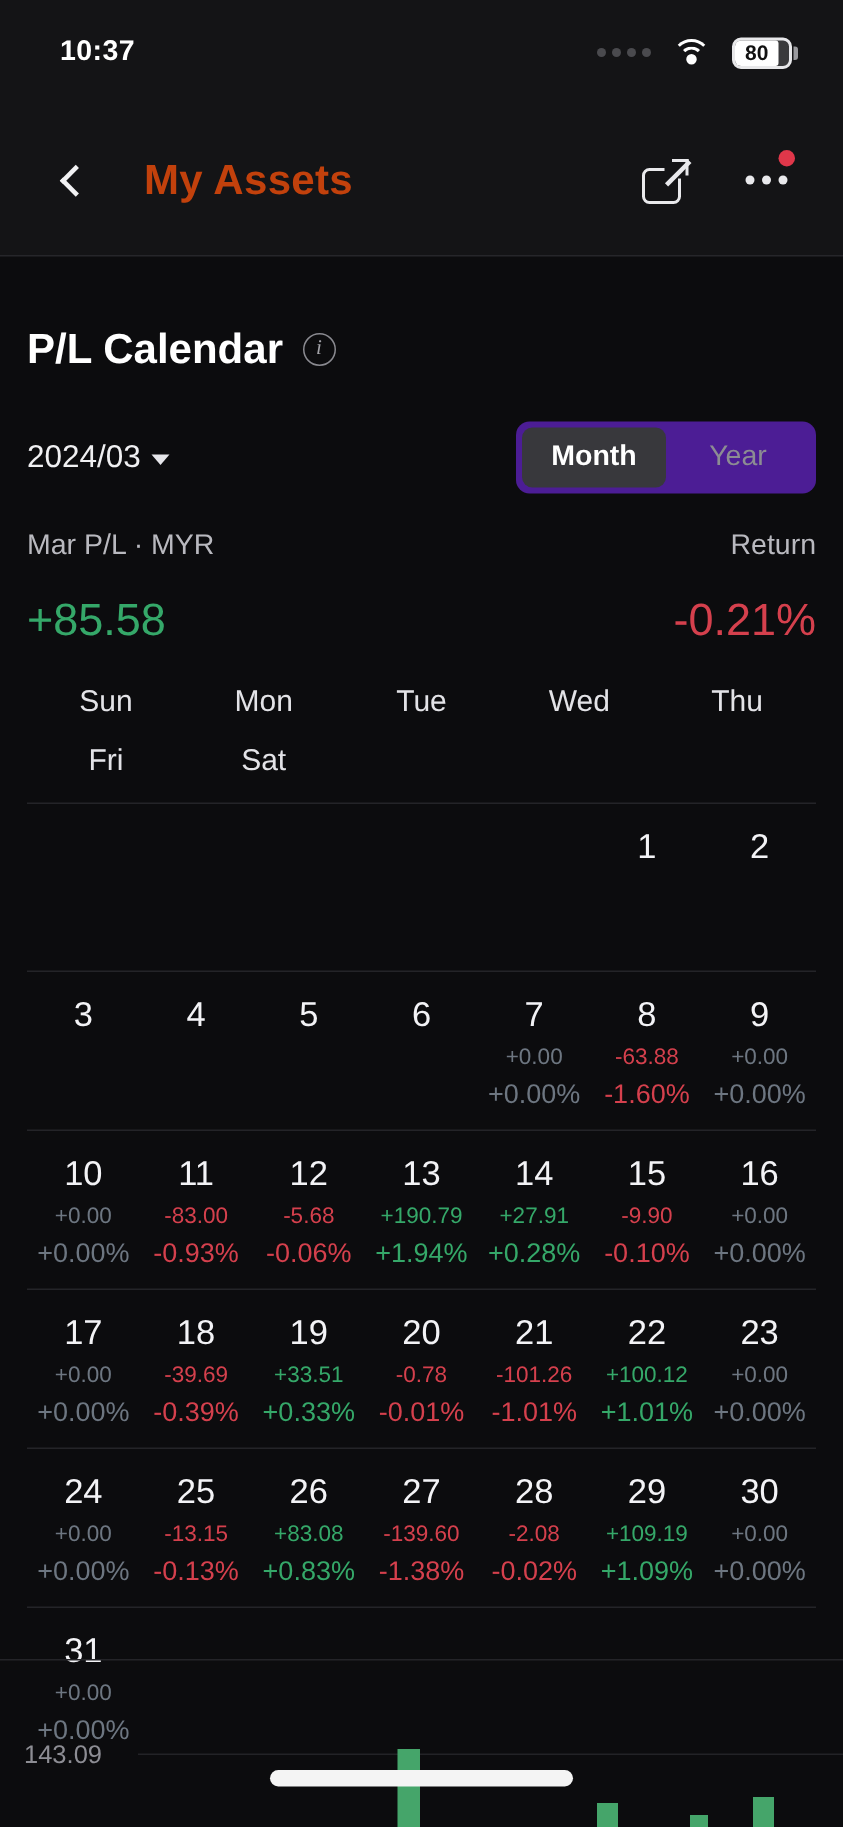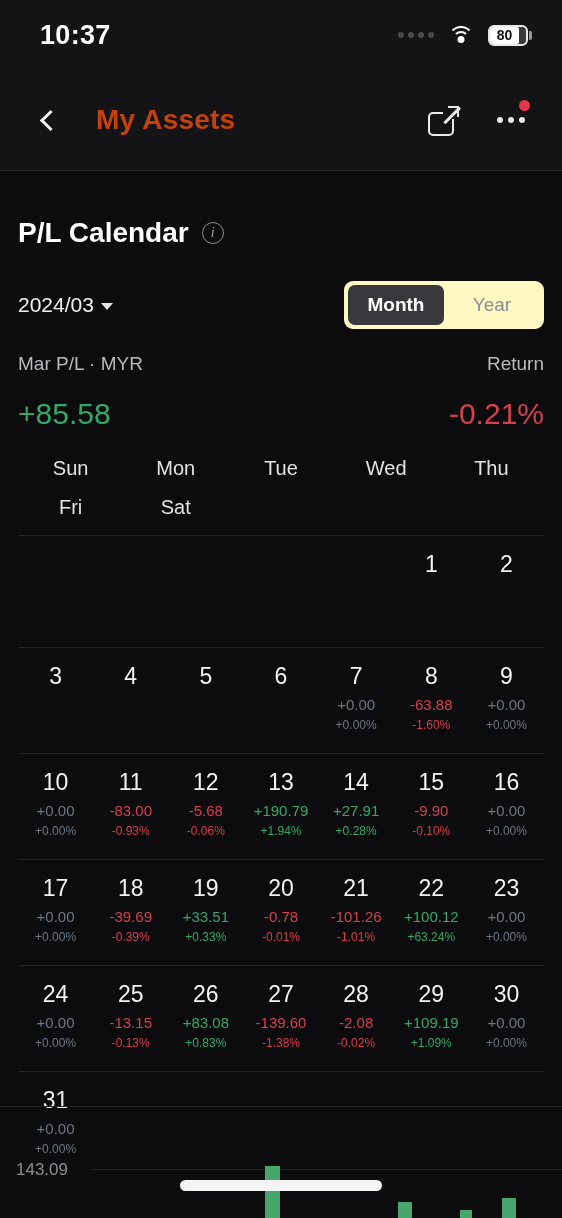--- a/index.html
+++ b/index.html
@@ -10,21 +10,21 @@
     overflow:hidden;
   }
   #app { position:relative; width:562px; height:1218px; background:#0c0c0e; }
 
   
   .statusbar {
     height:70px; background:#141416;
     display:flex; align-items:center; justify-content:space-between;
     padding:0 34px 0 40px;
   }
-  .status-time { color:#ffffff; font-size:27px; font-weight:700; letter-spacing:.3px; }
+  .status-time { color:#ffffff; font-size:19px; font-weight:700; letter-spacing:.3px; }
   .status-right { display:flex; align-items:center; gap:14px; }
   .sig-dots { display:flex; gap:4px; align-items:center; }
   .sig-dots i { width:6px; height:6px; border-radius:50%; background:#4a4a4e; display:block; }
   .wifi { position:relative; width:26px; height:19px; }
   .wifi span { position:absolute; left:50%; transform:translateX(-50%);
     border:2.4px solid #fff; border-bottom-color:transparent;
     border-left-color:transparent; border-right-color:transparent; border-radius:50%; }
   .wifi .a { width:26px; height:26px; top:0; }
   .wifi .b { width:16px; height:16px; top:5px; }
   .wifi .c { width:7px; height:7px; top:10px; border-bottom-color:#fff;
@@ -69,21 +69,21 @@
   .info-ic { width:22px; height:22px; border:1.6px solid #8a8a90; border-radius:50%;
     display:flex; align-items:center; justify-content:center;
     font-size:14px; color:#a2a2a8; font-family:"Liberation Serif", serif; font-style:italic; cursor:pointer; }
 
   .ctrl-row { display:flex; align-items:center; justify-content:space-between;
               margin-top:32px; height:48px; }
   .month-sel { display:flex; align-items:center; gap:7px; cursor:pointer; }
   .month-sel .lbl { color:#f0f0f2; font-size:21px; }
   .caret { width:0;height:0; border-left:6px solid transparent; border-right:6px solid transparent;
            border-top:7px solid #e6e6ea; margin-top:3px; }
-  .seg { display:flex; background:#fef9c3; border-radius:9px; padding:4px; width:200px; height:48px; }
+  .seg { display:flex; background:#4c1d95; border-radius:9px; padding:4px; width:200px; height:48px; }
   .seg div { flex:1; display:flex; align-items:center; justify-content:center;
              font-size:19px; border-radius:7px; cursor:pointer; }
   .seg .on { background:#38383c; color:#ffffff; font-weight:700; }
   .seg .off { color:#8c8c93; }
 
   .sum-row { display:flex; justify-content:space-between; margin-top:24px; }
   .sum-lbl { color:#b9b9bf; font-size:19px; }
   .sum-val { font-size:30px; margin-top:22px; }
   .sum-col.r { text-align:right; }
   .pos { color:#35a869; }
@@ -93,21 +93,21 @@
   
   .cal { margin-top:26px; }
   .wk-head { display:grid; grid-template-columns:repeat(5,1fr); }
   .wk-head span { text-align:center; color:#e3e3e7; font-size:20px; padding-bottom:16px; }
   .cal-row { display:grid; grid-template-columns:repeat(7,1fr); border-top:1px solid #242428;
              min-height:106px; padding-top:10px; }
   .cal-row.empty-row { min-height:112px; }
   .cell { text-align:center; padding-top:4px; }
   .cell .dnum { color:#f3f3f6; font-size:23px; line-height:1.25; }
   .cell .v1 { font-size:15px; line-height:1.55; margin-top:2px; }
-  .cell .v2 { font-size:12px; line-height:1.5; }
+  .cell .v2 { font-size:18px; line-height:1.5; }
 
   
   .chart-wrap { position:absolute; left:0; right:0; bottom:0; height:112px; border-top:1px solid #242428; }
   .axis-lbl { position:absolute; left:16px; bottom:38px; color:#8d8d94; font-size:17px;margin-top:40px; }
   .gridline { position:absolute; left:92px; right:0; bottom:48px; height:1px; background:#232327; }
   .bars { position:absolute; left:0; right:0; bottom:0; height:64px; }
   .bars i { position:absolute; bottom:0; display:block; background:#45a56a; }
   .home-ind { position:absolute; left:50%; transform:translateX(-50%); bottom:27px;
     width:202px; height:11px; border-radius:6px; background:#f4f4f4; }
 </style>
@@ -304,21 +304,21 @@
               <div class="v2 neg">-0.01%</div>
             </div>
             <div class="cell">
               <div class="dnum">21</div>
               <div class="v1 neg">-101.26</div>
               <div class="v2 neg">-1.01%</div>
             </div>
             <div class="cell">
               <div class="dnum">22</div>
               <div class="v1 pos">+100.12</div>
-              <div class="v2 pos">+63.24%</div>
+              <div class="v2 pos">+1.01%</div>
             </div>
             <div class="cell">
               <div class="dnum">23</div>
               <div class="v1 zero">+0.00</div>
               <div class="v2 zero">+0.00%</div>
             </div>
           </div>
           <div class="cal-row">
             <div class="cell">
               <div class="dnum">24</div>

